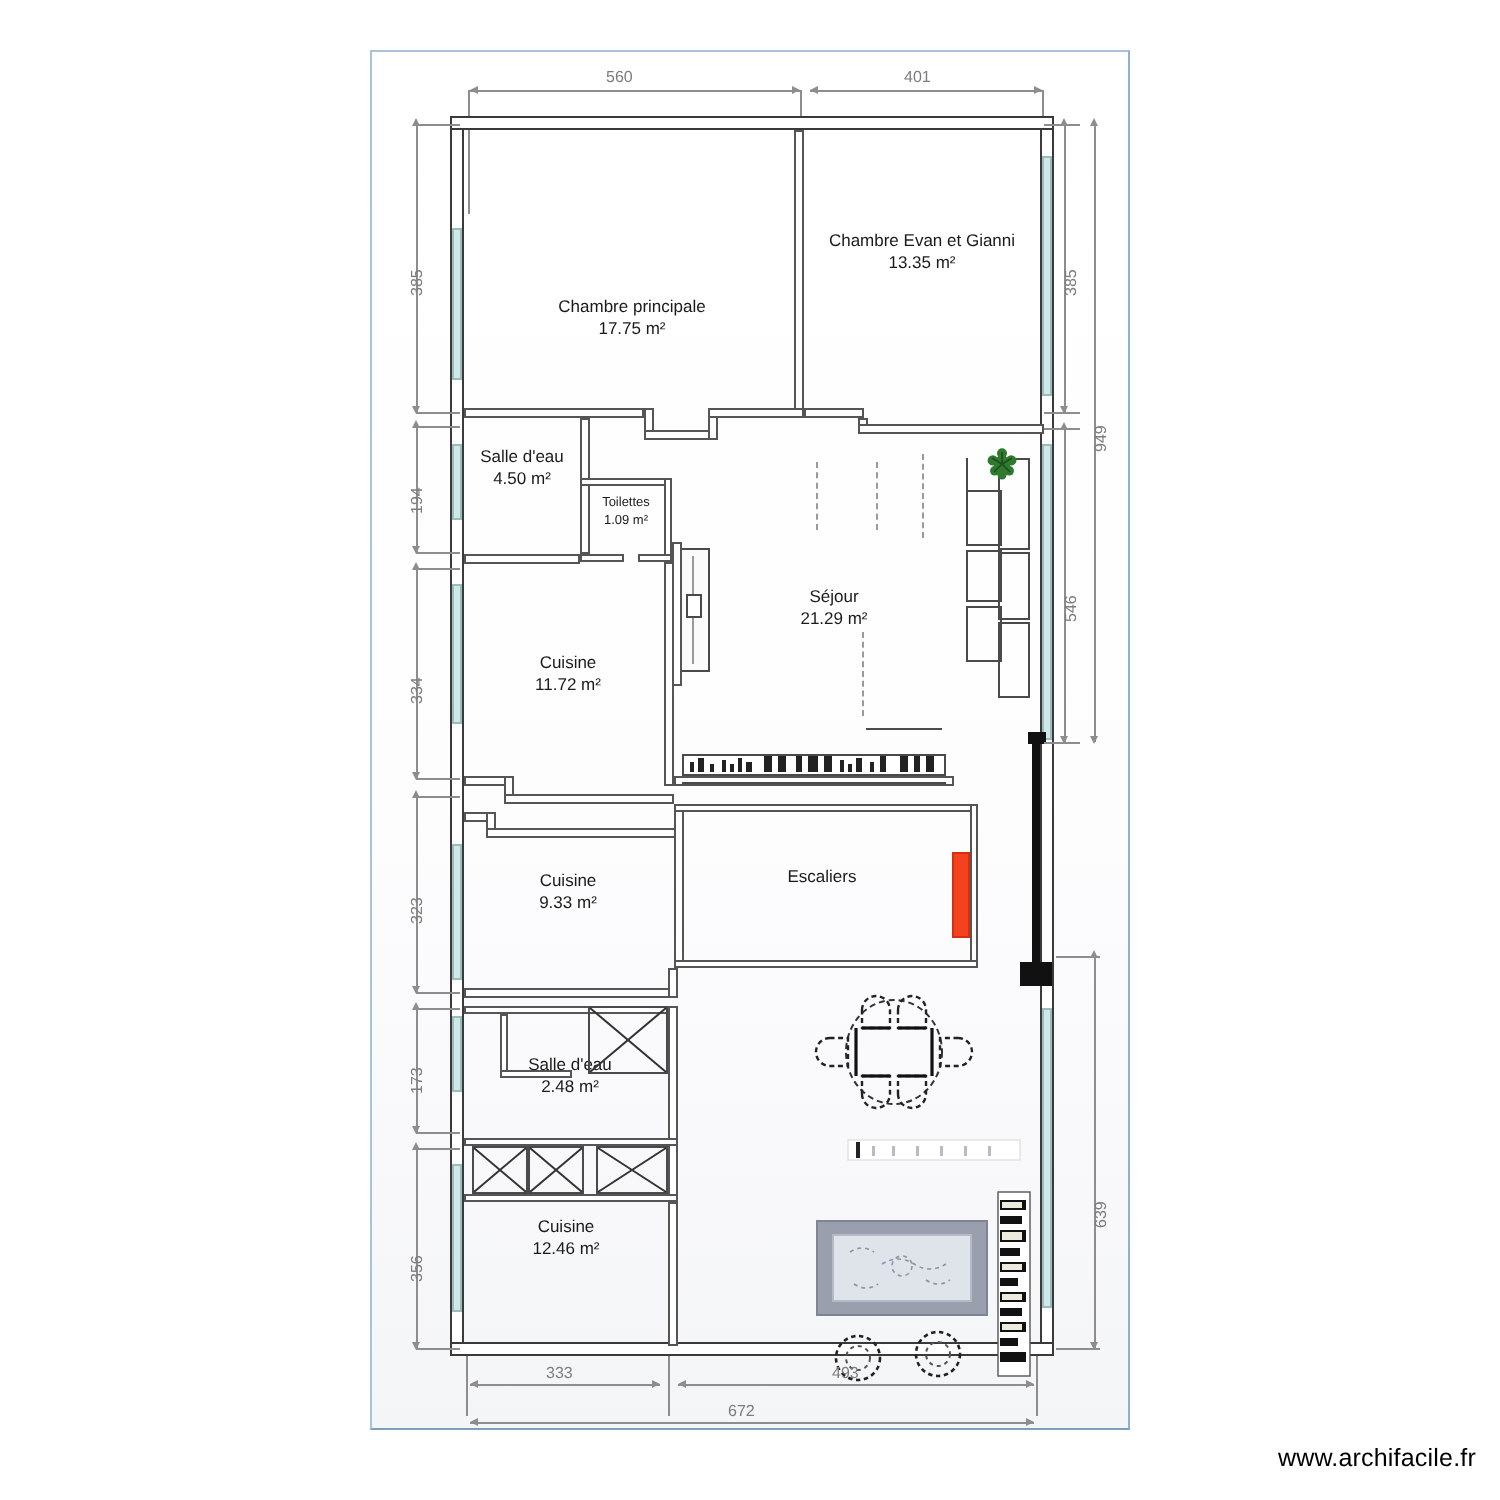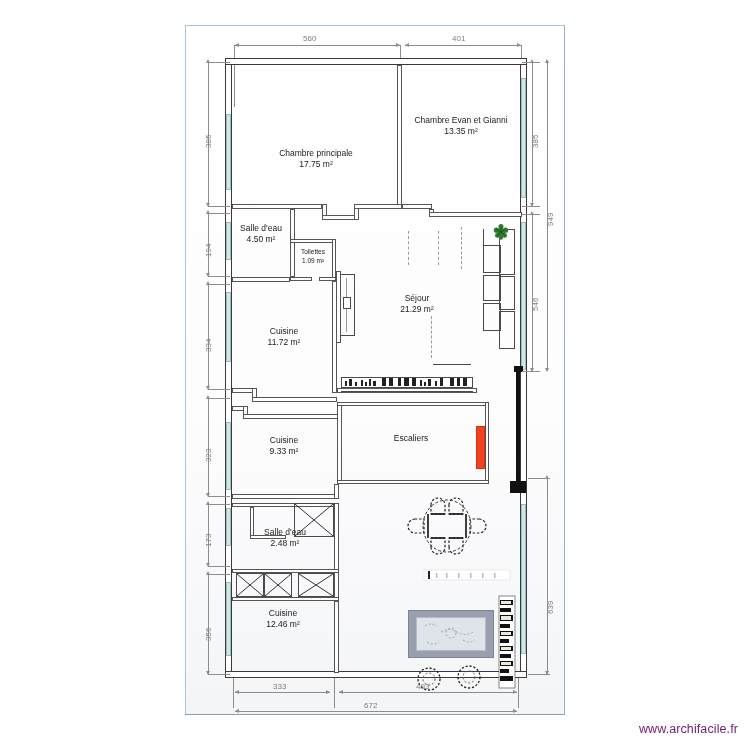--- a/index.html
+++ b/index.html
@@ -156,21 +156,21 @@
 
   
   .plant { position: absolute; }
 
   
   #watermark {
     position: absolute;
     right: 12px;
     bottom: 14px;
     font-size: 12.5px;
-    color: #701a75;
+    color: #000000;
     font-family: "Liberation Sans", sans-serif;
     letter-spacing: 0.1px;
   }
 
   svg { display: block; overflow: visible; }
 </style>
 </head>
 <body>
 
 <div id="app">

